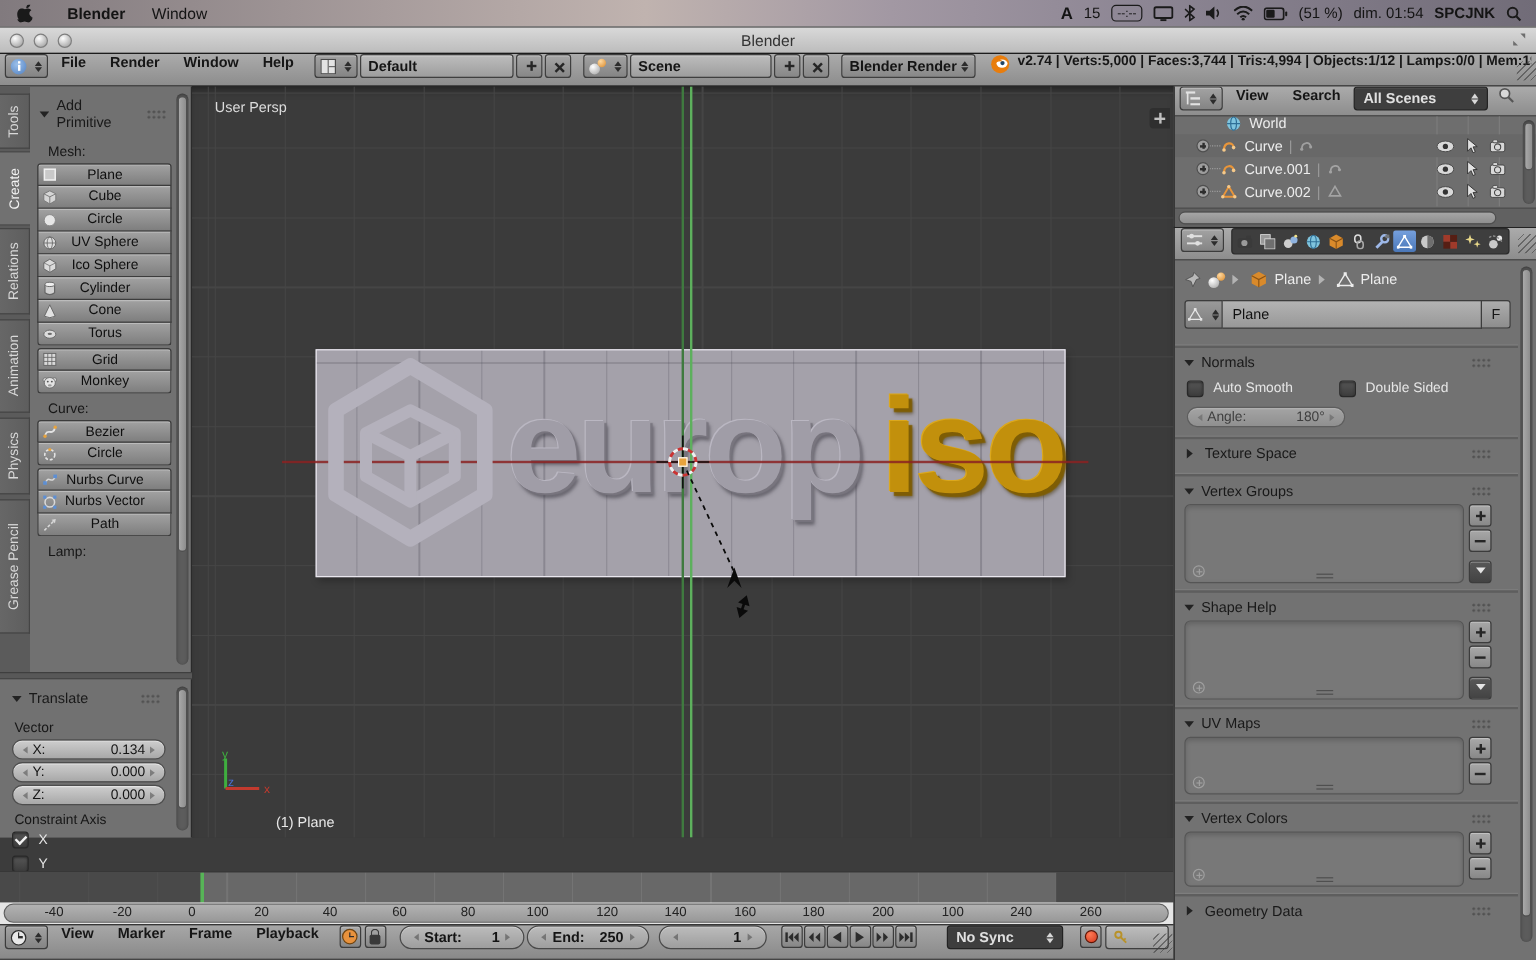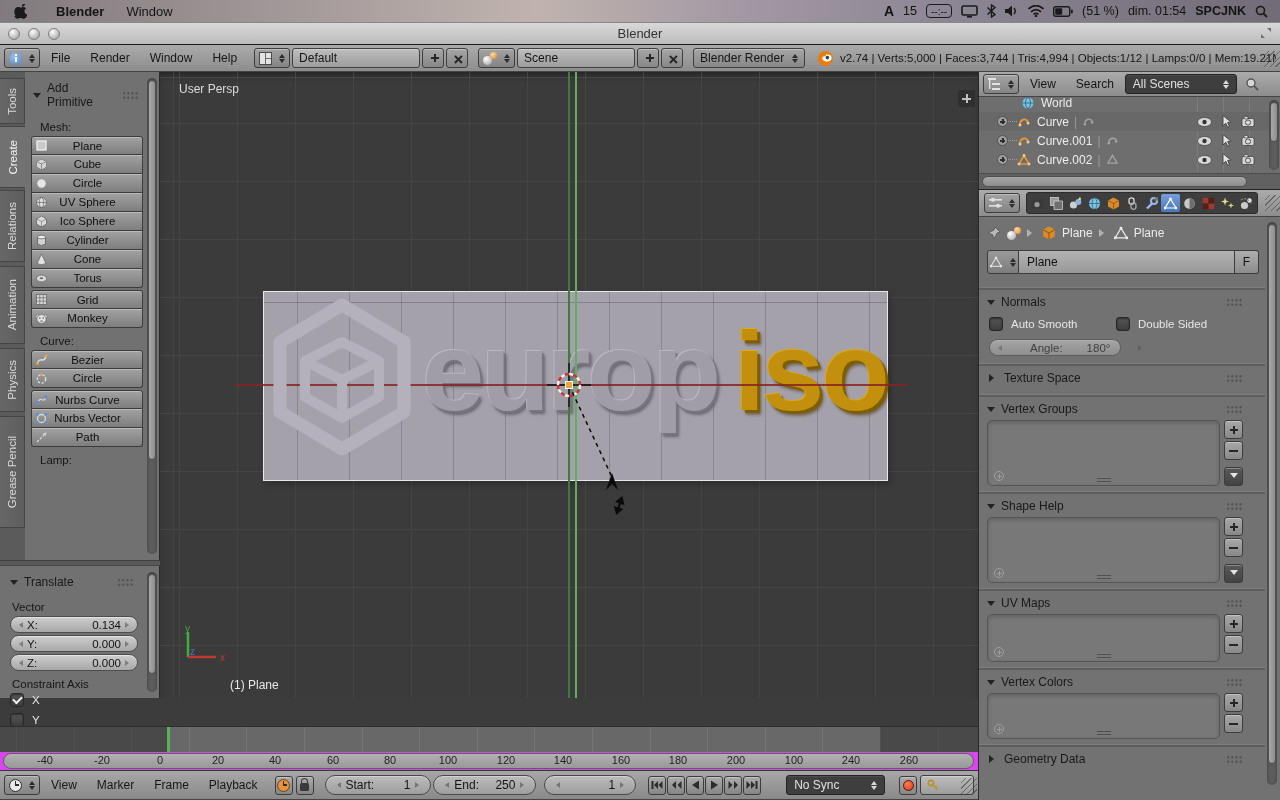--- a/index.html
+++ b/index.html
@@ -2,21 +2,21 @@
 <html><head>
 <meta charset="utf-8">
 <style>
   * { margin:0; padding:0; box-sizing:border-box; }
   html,body { width:1280px; height:800px; overflow:hidden; background:#222;
     font-family:"Liberation Sans","DejaVu Sans",sans-serif; }
   #app { position:relative; width:1280px; height:800px; background:#3c3c3c; }
 
   
   .hdrbar { background:linear-gradient(#ababab,#8d8d8d); border-bottom:1px solid #454545;
-    display:flex; align-items:center; position:absolute; }
+    display:flex; align-items:flex-start; position:absolute;font-weight:bold; }
   .menutext { font-size:12px; color:#161616; padding:0 9px; white-space:nowrap; }
   .btn { display:inline-flex; align-items:center; height:20px; border-radius:3px;
     border:1px solid #3f3f3f; background:linear-gradient(#a6a6a6,#878787);
     color:#151515; font-size:12px; padding:0 6px; box-shadow:inset 0 1px 0 rgba(255,255,255,.3);
     white-space:nowrap; }
   .fieldlight { background:linear-gradient(#bdbdbd,#9d9d9d); }
   .ddark { display:inline-flex; align-items:center; background:#3e3e3e; border:1px solid #232323;
     border-radius:3px; color:#e0e0e0; font-size:12px; padding:0 7px; height:20px;
     box-shadow:inset 0 1px 0 rgba(255,255,255,.08); white-space:nowrap; }
   .ud { display:flex; flex-direction:column; align-items:center; margin-left:auto; padding-left:4px; }
@@ -152,21 +152,21 @@
   
   #viewhdr { left:0; top:698px; width:978px; height:28px; border-top:1px solid #3d3d3d; }
   #viewhdr .status { font-size:12px; color:#1b1b1b; margin-left:54px; }
 
   
   #tlcontent { position:absolute; left:0; top:726px; width:978px; height:26px; background:#686868;
     background-image:repeating-linear-gradient(90deg,#747474 0 1px,transparent 1px 57.6px);
     background-position:16px 0; border-top:1px solid #2e2e2e; overflow:hidden; }
   .tl-dark { position:absolute; top:0; height:26px; background:rgba(35,35,35,.45); }
   #tl-curframe { position:absolute; left:167px; top:0; width:2.5px; height:26px; background:#57b457; }
-  #tlruler { position:absolute; left:0; top:752px; width:978px; height:18px; background:#d946ef; }
+  #tlruler { position:absolute; left:0; top:752px; width:978px; height:18px; background:#e5e5e5; }
   #tlruler .pill { position:absolute; left:3px; top:1px; width:971px; height:16px; border-radius:8px;
     background:linear-gradient(#b2b2b2,#989898); border:1px solid #5f5f5f; }
   .tick { position:absolute; top:2px; width:34px; text-align:center; font-size:11px; color:#222; }
   #tlhdr { left:0; top:770px; width:978px; height:30px; border-top:1px solid #363636;
     background:linear-gradient(#a7a7a7,#898989); gap:2px; padding:0 4px; }
   .ic-clock { width:13px; height:13px; border-radius:50%; border:1.5px solid #2d2d2d; position:relative; background:#e9e9e9; flex:none;}
   .ic-clock::before { content:""; position:absolute; left:4.5px; top:1.5px; width:1.5px; height:4px; background:#2d2d2d; }
   .ic-clock::after  { content:""; position:absolute; left:4.5px; top:4.5px; width:4px; height:1.5px; background:#2d2d2d; }
   .ic-clock.oc { background:#e8923d; border-color:#6e430f; }
   .tlf { height:20px; border-radius:10px; background:linear-gradient(#bcbcbc,#9e9e9e); border:1px solid #494949;
@@ -231,21 +231,21 @@
   .listbox .grab { position:absolute; left:50%; bottom:3px; width:14px; height:4px; margin-left:-7px;
     border-top:1.5px solid #4f4f4f; border-bottom:1.5px solid #4f4f4f; }
   .lbtns { width:19px; display:flex; flex-direction:column; gap:2px; }
   .sbtn { width:19px; height:19px; border-radius:3px; border:1px solid #3c3c3c;
     background:linear-gradient(#a8a8a8,#888); display:flex; align-items:center; justify-content:center;
     box-shadow:inset 0 1px 0 rgba(255,255,255,.3); }
   .sbtn.dark { background:linear-gradient(#585858,#434343); margin-top:auto; }
   .sbtn.dark .tri-down { border-top-color:#e4e4e4; margin-top:2px; }
   .minus { width:9px; height:2px; background:#262626; }
   #propscroll { top:32px; height:563px; left:288px; }
-  .anglef { width:132px; opacity:.55; margin-left:2px;gap:24px; }
+  .anglef { width:132px; opacity:.55; margin-left:2px; }
 
   svg { display:block; }
 </style>
 </head>
 <body>
 
 <div id="app">
 
   <div id="menubar">
     <svg class="apple" viewBox="0 0 13 15">

